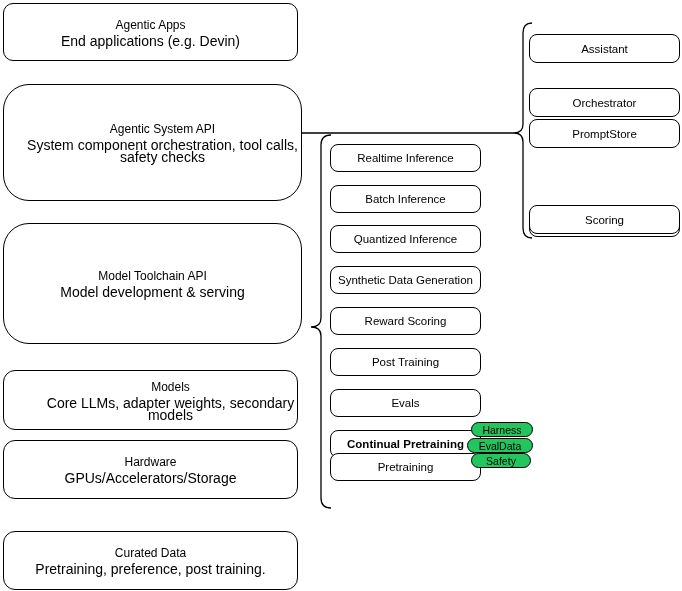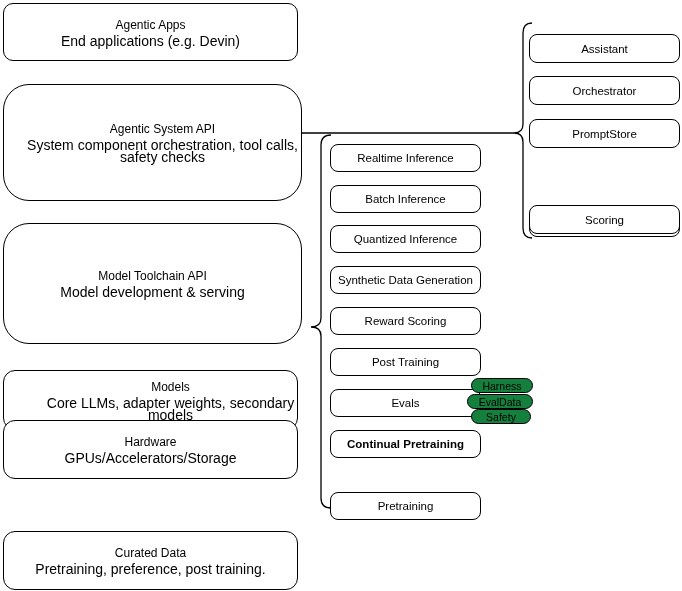--- a/index.html
+++ b/index.html
@@ -35,26 +35,27 @@
     border-radius: 8px; font-size: 11.5px;
   }
   .rbox {
     left: 529px; width: 151px; height: 29px;
     border-radius: 8px; font-size: 11.5px;
   }
   .pill {
     position: absolute;
     box-sizing: border-box;
     border: 1.3px solid #000000;
-    background: #15803d;
+    background: #22c55e;
     border-radius: 8px;
     display: flex; align-items: center; justify-content: center;
     font-size: 10.5px;
     height: 15px;
     z-index: 2;
+    margin-top: 44px;
   }
 </style>
 </head>
 <body>
 
 <div id="canvas">
 
   <svg class="wires" width="682" height="591" viewBox="0 0 682 591">
     <path d="M301,133 L514,133" stroke="#000" stroke-width="1.3" fill="none"></path>
     <path d="M331,135 Q321,135 321,145 L321,318 Q321,327 311,327 Q321,327 321,336 L321,498 Q321,508 331,508" stroke="#000" stroke-width="1.3" fill="none"></path>
@@ -74,43 +75,43 @@
   <div class="box lbox big" style="top:223px; height:121px;">
     <span class="title">Model Toolchain API</span>
     <span class="subtitle">Model development &amp; serving</span>
   </div>
 
   <div class="box lbox" style="top:370px; height:60px;padding-left:40px;">
     <span class="title">Models</span>
     <span class="subtitle">Core LLMs, adapter weights, secondary models</span>
   </div>
 
-  <div class="box lbox" style="top:420px; height:59px;">
+  <div class="box lbox" style="top:440px; height:59px;">
     <span class="title">Hardware</span>
     <span class="subtitle">GPUs/Accelerators/Storage</span>
   </div>
 
   <div class="box lbox" style="top:531px; height:59px;">
     <span class="title">Curated Data</span>
     <span class="subtitle">Pretraining, preference, post training.</span>
   </div>
 
   <div class="box mbox" style="top:144px;">Realtime Inference</div>
   <div class="box mbox" style="top:185px;">Batch Inference</div>
   <div class="box mbox" style="top:225px;">Quantized Inference</div>
   <div class="box mbox" style="top:266px;">Synthetic Data Generation</div>
   <div class="box mbox" style="top:307px;">Reward Scoring</div>
   <div class="box mbox" style="top:348px;">Post Training</div>
   <div class="box mbox" style="top:389px;">Evals</div>
   <div class="box mbox" style="top:430px;font-weight:bold;">Continual Pretraining</div>
-  <div class="box mbox" style="top:492px;">Pretraining</div>
+  <div class="box mbox" style="top:453px;">Pretraining</div>
 
   <div class="pill" style="left:471px; top:378px; width:62px;">Harness</div>
   <div class="pill" style="left:467px; top:394px; width:66px;">EvalData</div>
   <div class="pill" style="left:471px; top:409px; width:60px;">Safety</div>
 
   <div class="box rbox" style="top:34px;">Assistant</div>
-  <div class="box rbox" style="top:76px;">Orchestrator</div>
+  <div class="box rbox" style="top:88px;">Orchestrator</div>
   <div class="box rbox" style="top:119px;">PromptStore</div>
   <div class="box rbox" style="top:162px;margin-top:46px;">MemoryBank</div>
   <div class="box rbox" style="top:205px;">Scoring</div>
 
 </div>
 
 </body></html>

